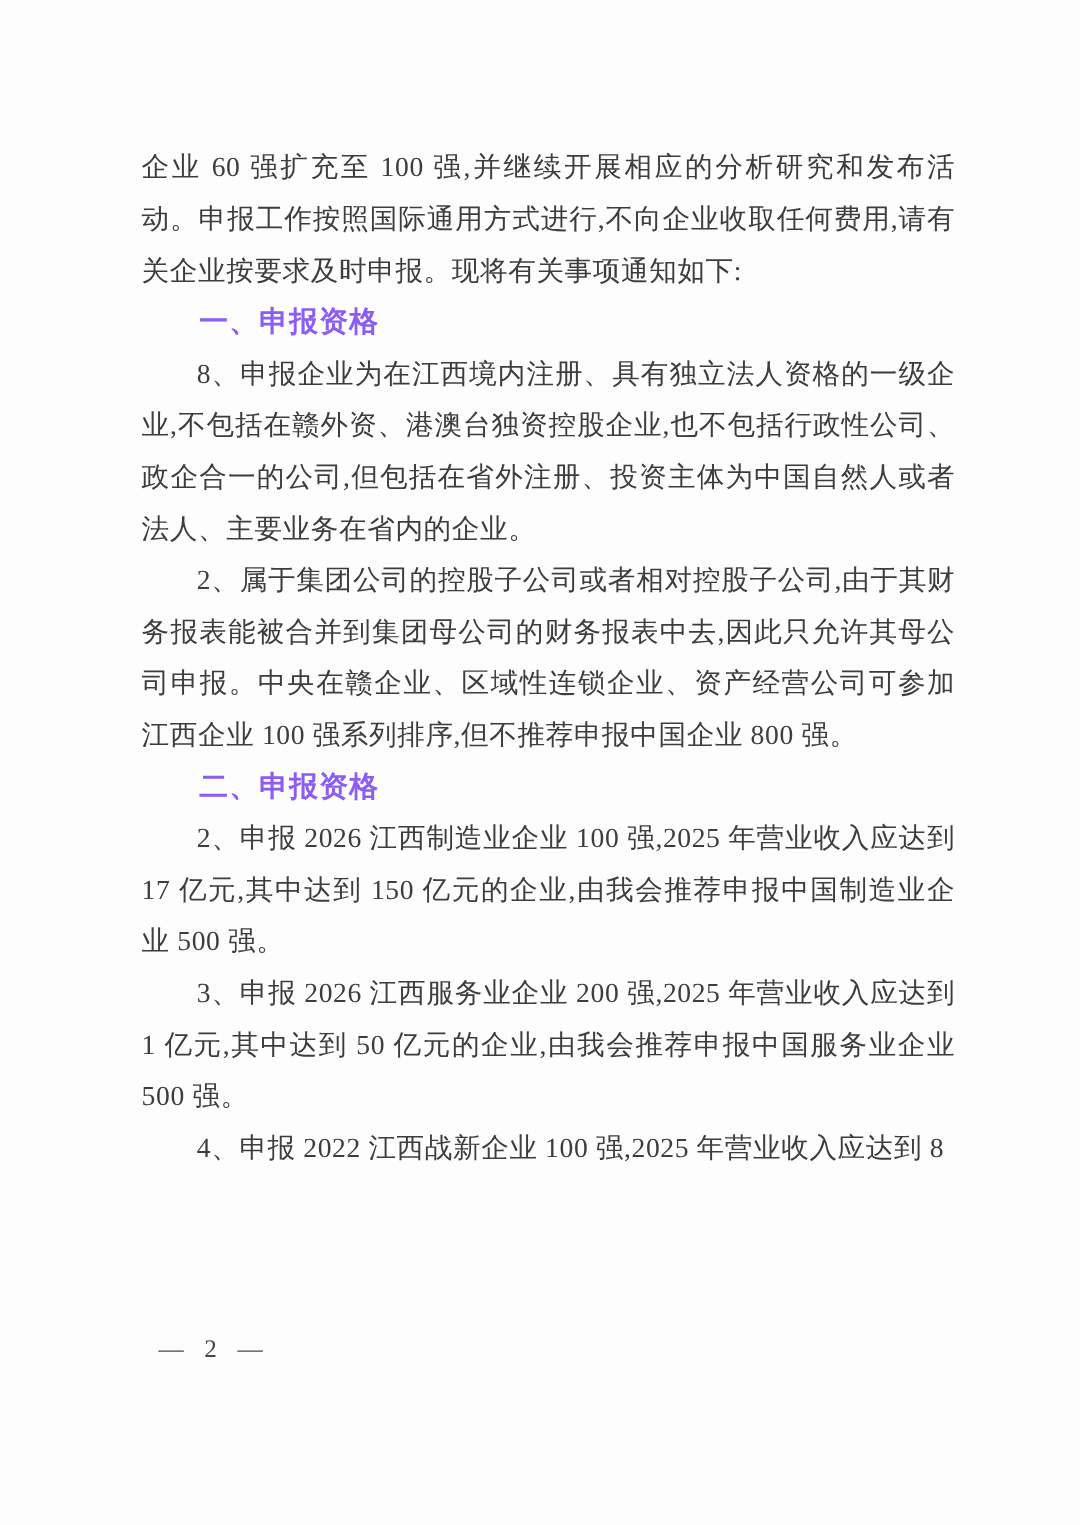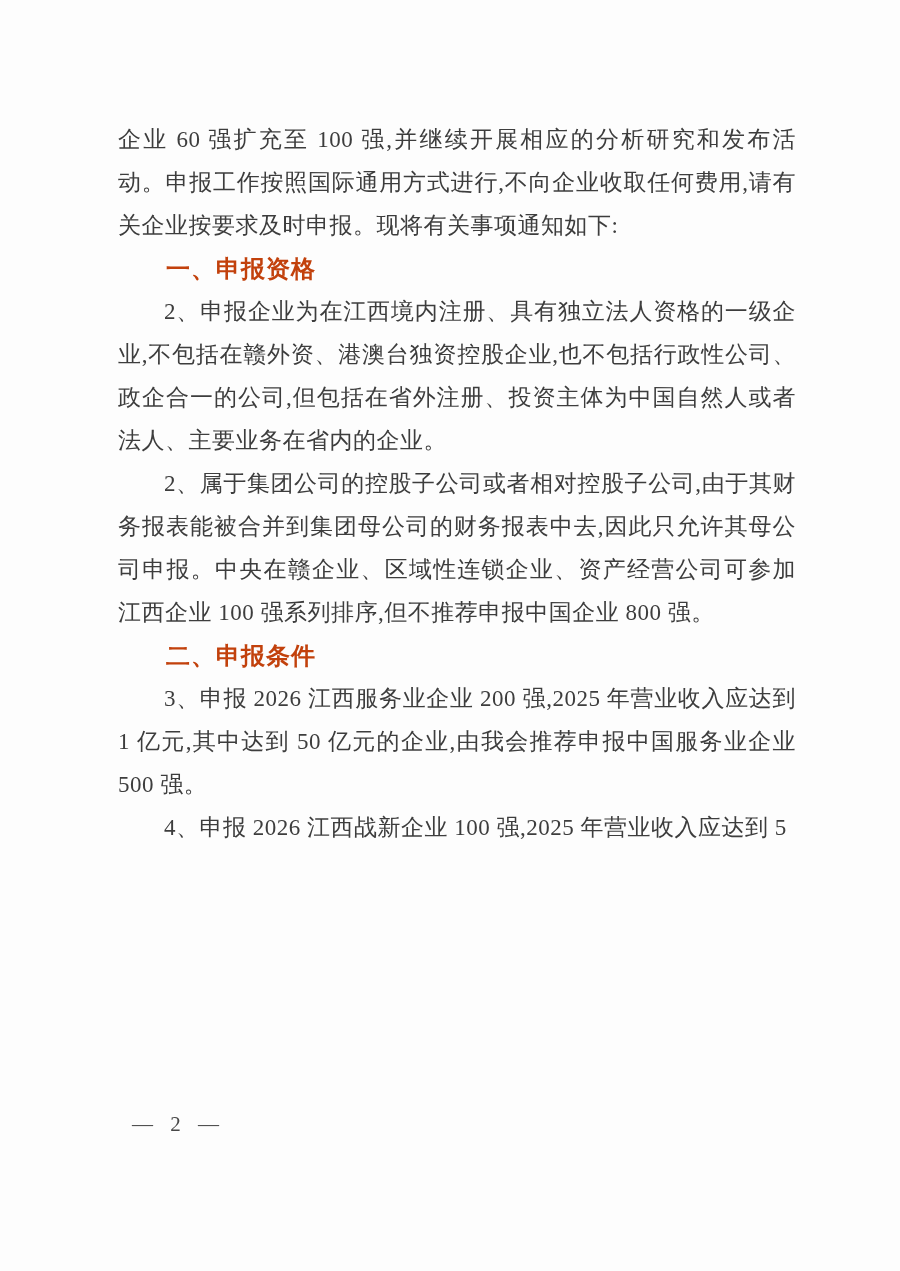--- a/index.html
+++ b/index.html
@@ -29,21 +29,21 @@
     text-align: justify;
     text-align-last: left;
     letter-spacing: 0.5px;
   }
   p.body-indent {
     text-indent: 2em;
   }
   p.heading {
     font-family: "Liberation Sans", "DejaVu Sans", sans-serif;
     font-weight: bold;
-    color: #c2410c;
+    color: #8b5cf6;
     text-indent: 2em;
     font-size: 24px;
     letter-spacing: 1px;
   }
   .page-footer {
     position: absolute;
     left: 132px;
     top: 1112px;
     font-size: 21px;
     color: #474747;
@@ -52,20 +52,21 @@
     font-family: "Liberation Serif", "DejaVu Serif", serif;
   }
 </style>
 </head>
 <body>
 
 <div class="page">
   <div class="content">
     <p class="line">企业 60 强扩充至 100 强,并继续开展相应的分析研究和发布活动。申报工作按照国际通用方式进行,不向企业收取任何费用,请有关企业按要求及时申报。现将有关事项通知如下:</p>
     <p class="line heading">一、申报资格</p>
-    <p class="line body-indent">2、申报企业为在江西境内注册、具有独立法人资格的一级企业,不包括在赣外资、港澳台独资控股企业,也不包括行政性公司、政企合一的公司,但包括在省外注册、投资主体为中国自然人或者法人、主要业务在省内的企业。</p>
+    <p class="line body-indent">8、申报企业为在江西境内注册、具有独立法人资格的一级企业,不包括在赣外资、港澳台独资控股企业,也不包括行政性公司、政企合一的公司,但包括在省外注册、投资主体为中国自然人或者法人、主要业务在省内的企业。</p>
     <p class="line body-indent">2、属于集团公司的控股子公司或者相对控股子公司,由于其财务报表能被合并到集团母公司的财务报表中去,因此只允许其母公司申报。中央在赣企业、区域性连锁企业、资产经营公司可参加江西企业 100 强系列排序,但不推荐申报中国企业 800 强。</p>
-    <p class="line heading">二、申报条件</p>
+    <p class="line heading">二、申报资格</p>
+    <p class="line body-indent">2、申报 2026 江西制造业企业 100 强,2025 年营业收入应达到 17 亿元,其中达到 150 亿元的企业,由我会推荐申报中国制造业企业 500 强。</p>
     <p class="line body-indent">3、申报 2026 江西服务业企业 200 强,2025 年营业收入应达到 1 亿元,其中达到 50 亿元的企业,由我会推荐申报中国服务业企业 500 强。</p>
-    <p class="line body-indent">4、申报 2026 江西战新企业 100 强,2025 年营业收入应达到 5</p>
+    <p class="line body-indent">4、申报 2022 江西战新企业 100 强,2025 年营业收入应达到 8</p>
   </div>
   <div class="page-footer">— 2 —</div>
 </div>
 
 </body></html>

